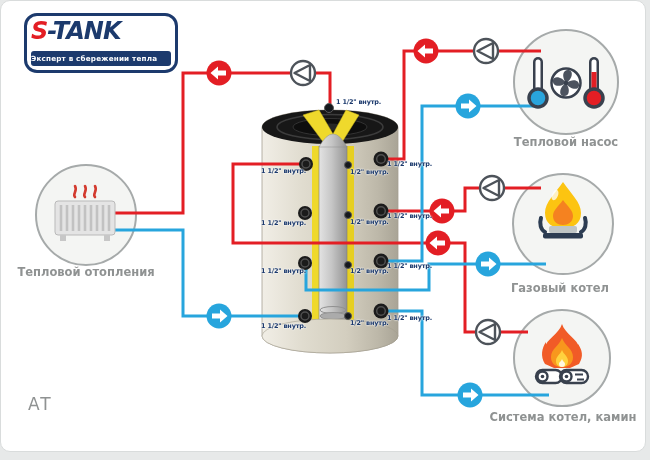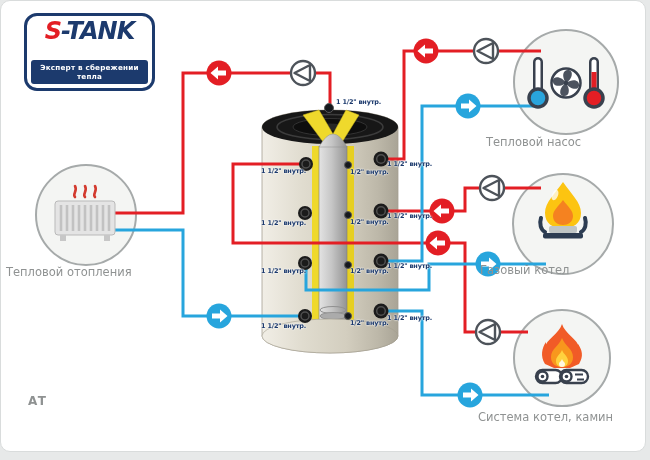--- a/index.html
+++ b/index.html
@@ -3,43 +3,43 @@
 <meta charset="utf-8">
 <style>
   html,body{margin:0;padding:0}
   body{width:650px;height:460px;background:#e7e9e9;font-family:"DejaVu Sans",sans-serif;position:relative;overflow:hidden}
   .card{position:absolute;left:0;top:0;width:644px;height:450px;background:#fff;border:1px solid #d9dcdc;border-radius:10px}
   .node{position:absolute;border-radius:50%;background:#f4f5f3;border:2px solid #a6aaaa;box-sizing:border-box}
   #node-heating{left:35px;top:164px;width:102px;height:102px}
   #node-hp{left:513px;top:29px;width:106px;height:106px}
   #node-gas{left:512px;top:173px;width:102px;height:102px}
   #node-wood{left:513px;top:309px;width:98px;height:98px}
-  .node-label{position:absolute;font-size:11.5px;font-weight:normal;color:var(--label_gray,#8f9292);text-align:left;white-space:nowrap}
+  .node-label{position:absolute;font-size:11.5px;font-weight:bold;color:var(--label_gray,#8f9292);text-align:center;white-space:nowrap}
   #lbl-heating{left:6px;top:265px;width:160px}
   #lbl-hp{left:486px;top:135px;width:160px}
-  #lbl-gas{left:480px;top:263px;width:160px}
+  #lbl-gas{left:480px;top:281px;width:160px}
   #lbl-wood{left:478px;top:410px;width:170px}
   svg.overlay{position:absolute;left:0;top:0;pointer-events:none}
   .hotline{fill:none;stroke:var(--hot,#e31e24);stroke-width:3}
   .coldline{fill:none;stroke:var(--cold,#27a5dd);stroke-width:3}
   .pumpbody{fill:#fff;stroke:var(--pump,#4d535a);stroke-width:2.4}
   .arr-hot{fill:var(--hot,#e31e24)}
   .arr-cold{fill:var(--cold,#27a5dd)}
   .arrglyph{fill:#fff}
   .portlabel{position:absolute;font-size:6.5px;font-weight:bold;color:var(--navy,#1c3a6d);white-space:nowrap;letter-spacing:-.2px;text-shadow:0 0 2px #fff,0 0 2px #fff}
   .icon{position:absolute}
   #icon-radiator{left:48px;top:181px;width:74px;height:66px}
   #icon-hp{left:521px;top:52px;width:90px;height:62px}
   #icon-gas{left:535px;top:180px;width:56px;height:62px}
   #icon-wood{left:532px;top:322px;width:60px;height:66px}
-  .logo{position:absolute;left:24px;top:13px;width:131px;background:#fff;border:3px solid var(--navy,#1c3a6d);border-radius:13px;padding:3px 4px 4px;box-sizing:border-box;text-align:center}
+  .logo{position:absolute;left:24px;top:13px;width:154px;background:#fff;border:3px solid var(--navy,#1c3a6d);border-radius:13px;padding:3px 4px 4px;box-sizing:border-box;}
   .logo-text{font-size:24px;font-weight:bold;font-style:italic;color:var(--navy,#1c3a6d);line-height:1.05;letter-spacing:-1px}
   .logo-text .s{color:var(--hot,#e31e24)}
-  .logo-tag{margin-top:16px;background:var(--navy,#1c3a6d);color:#fff;font-size:7.2px;font-weight:bold;border-radius:3px;padding:2.5px 0 3px;letter-spacing:.2px}
-  .code{position:absolute;left:28px;top:394px;font-size:12px;font-weight:bold;color:var(--label_gray,#8f9292);letter-spacing:.5px}
+  .logo-tag{margin-top:7px;background:var(--navy,#1c3a6d);color:#fff;font-size:7.2px;font-weight:bold;border-radius:3px;padding:2.5px 0 3px;letter-spacing:.2px}
+  .code{position:absolute;left:28px;top:394px;font-size:17px;font-weight:normal;color:var(--label_gray,#8f9292);letter-spacing:.5px}
 </style>
 </head>
 <body>
 
 <div class="card"></div>
 
 <div class="node" id="node-heating"></div>
 <div class="node" id="node-hp"></div>
 <div class="node" id="node-gas"></div>
 <div class="node" id="node-wood"></div>

